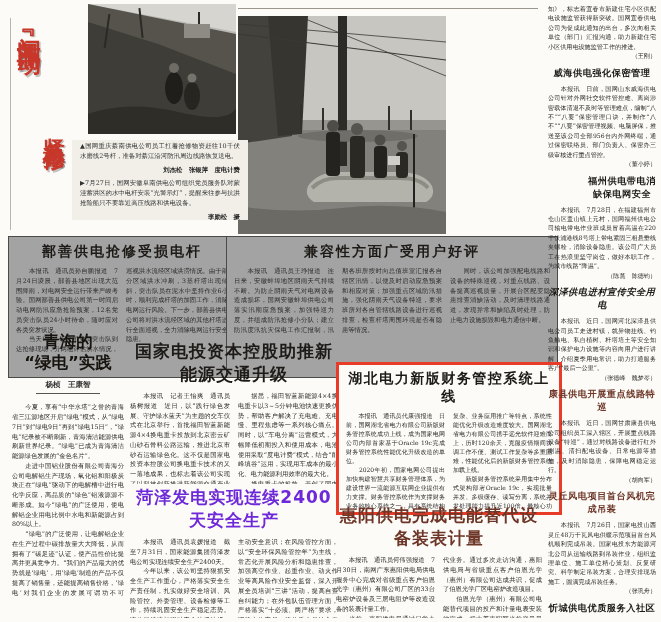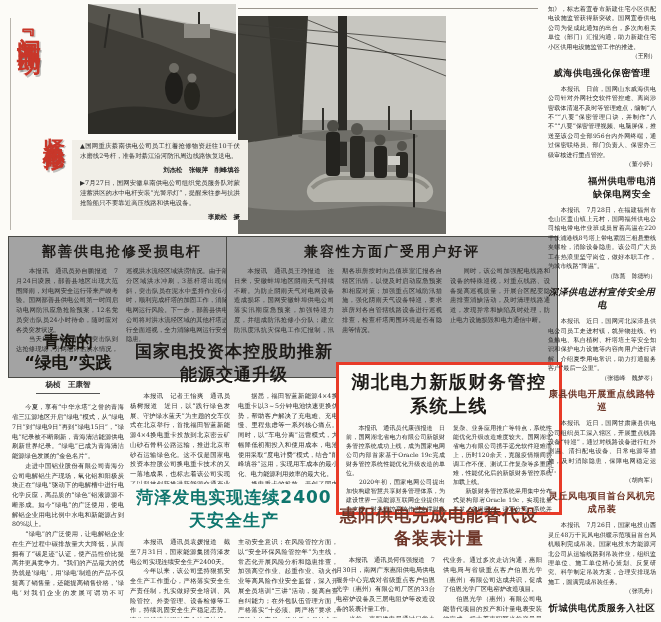--- a/index.html
+++ b/index.html
@@ -30,21 +30,21 @@
   .body-text p{margin:0;}
   .cols2{column-count:2;column-gap:8px;}
   .cols3{column-count:3;column-gap:8px;}
   
   .feature-title{font-family:"DejaVu Sans",sans-serif;font-weight:900;font-size:16.5px;
         color:#17140f;text-align:center;line-height:1.25;margin:0;}
   .byline{font-size:7.5px;font-weight:bold;text-align:center;color:#333;margin:7px auto 8px auto;
         width:64px;border-bottom:0.8px solid #555;padding-bottom:3px;}
   
   .redbox{border:3.5px solid #e83b28;padding:5px 7px 6px 7px;overflow:hidden;background:#fcfbf7;}
-  .redbox .headline{font-size:18px;letter-spacing:1.5px;}
+  .redbox .headline{font-size:14px;letter-spacing:1.5px;}
   .redbox .body-text{font-size:6px;line-height:1.5;}
   
   .sidebar{overflow:hidden;}
   .sb-item{margin-bottom:6px;}
   .sb-title{font-family:"DejaVu Sans",sans-serif;font-weight:bold;font-size:9.2px;
         text-align:center;color:#201c18;margin:4px 0 4px 0;letter-spacing:0.5px;}
   .sb-body{font-size:6.1px;line-height:1.55;text-align:justify;color:#2a2a2a;}
   .sb-credit{text-align:right;}
   .rule{background:#9b968e;}
 </style>
@@ -105,21 +105,21 @@
       <rect x="158" y="136" width="12" height="26" rx="4" fill="#2a2924"></rect>
       <circle cx="164" cy="130" r="5" fill="#55544e"></circle>
       <rect x="150" y="140" width="12" height="9" fill="#cfcec8"></rect>
       <line x1="176" y1="118" x2="176" y2="196" stroke="#23221e" stroke-width="2"></line>
       <path d="M0,190 q50,8 104,2 t104,4 l0,22 l-208,0 Z" fill="#6b6a64"></path>
     </svg>
   </div>
 
   <div class="abs caption-box" style="left:72px;top:140px;width:160px;height:78px;">
     <p>▲国网重庆綦南供电公司员工扛着抢修物资赶往10千伏水磨线2号杆，准备对綦江沿河防汛周边线路恢复送电。</p>
-    <p class="caption-credit">刘杰松　张银萍　削峰填谷</p>
+    <p class="caption-credit">刘杰松　张银萍　度电计费</p>
     <p>▶7月27日，国网安徽阜南供电公司组织党员服务队对蒙洼蓄洪区的水中电杆安装“光警示灯”，提醒来往参与抗洪抢险船只不要靠近高压线路和供电设备。</p>
     <p class="caption-credit">李勋松　摄</p>
   </div>
 
   <div class="abs nbox" style="left:8px;top:236px;width:212px;height:128px;">
     <h2 class="headline h14">鄯善供电抢修受损电杆</h2>
     <div class="body-text cols2" style="height:96px;">
       <p>　　本报讯　通讯员孙自鹏报道　7月24日凌晨，鄯善县地区出现大范围降雨，对电网安全运行带来严峻考验。国网鄯善县供电公司第一时间启动电网防汛应急抢险预案，12名党员突击队员24小时待命，随时应对各类突发状况。</p>
       <p>　　当天8时，该公司党员突击队到达抢修现场，分两组评估洪水情况，巡视洪水流经区域洪涝情况。由于部分区域洪水冲刷，3基杆塔出现倾斜，突击队员在泥水中坚持作业6小时，顺利完成杆塔的加固工作，消除电网运行风险。下一步，鄯善县供电公司将对洪水流经区域的其他杆塔进行全面巡视，全力消除电网运行安全隐患。</p>
     </div>
@@ -148,21 +148,21 @@
   <div class="abs" style="left:130px;top:340px;width:208px;height:144px;overflow:hidden;">
     <h2 class="headline h13">国家电投资本控股助推新能源交通升级</h2>
     <div class="body-text cols2" style="height:122px;">
       <p>　　本报讯　记者王怡爽　通讯员杨树报道　近日，以“践行绿色发展、守护绿水蓝天”为主题的交车仪式在北京举行，首批福田智蓝新能源4×4换电重卡投放到北京密云矿山砂石骨料公路运输，推进北京市砂石运输绿色化。这不仅是国家电投资本控股公司换电重卡技术的又一落地成果，也标志着该公司实现了以科技创新推进新能源交通产业的转型升级。</p>
       <p>　　据悉，福田智蓝新能源4×4换电重卡以3～5分钟电池快速更换优势，帮助客户解决了充电难、充电慢、里程焦虑等一系列核心痛点。同时，以“车电分离”运营模式，大幅降低初期投入和使用成本，电池使用采取“度电计费”模式，结合“削峰填谷”运用，实现用车成本的最小化、电力能源利用效率的最大化。</p>
       <p>　　换电重卡的投放，开创了国内首例大宗物资“铁路干线＋新能源重卡接驳”全过程零排放运输，产生巨大的环境效益和社会效益。据统计，每1000台换电重卡每年可减少14万吨二氧化碳和1.25万吨污染物排放，能耗费用较燃油车节省约40%。</p>
     </div>
   </div>
 
   <div class="abs" style="left:130px;top:486px;width:208px;height:132px;overflow:hidden;">
-    <h2 class="headline h13" style="color: #0f766e;">菏泽发电实现连续2400天安全生产</h2>
+    <h2 class="headline h13" style="color: #6d28d9;">菏泽发电实现连续2400天安全生产</h2>
     <div class="body-text cols2" style="height:108px;">
       <p>　　本报讯　通讯员袁媛报道　截至7月31日，国家能源集团菏泽发电公司实现连续安全生产2400天。</p>
       <p>　　今年以来，该公司坚持狠抓安全生产工作重心，严格落实安全生产责任制，扎实做好安全培训、风险管控、外委管理、设备检修等工作，持续巩固安全生产稳定态势。该公司持续加强对安全法规法规、事故案例学习反思，对照自身不足，举一反三落实防范措施，强化主动安全意识；在风险管控方面，以“安全环保风险管控年”为主线，常态化开展风险分析和隐患排查，加强高空作业、起重作业、动火作业等高风险作业安全监督，深入开展全员培训“三讲”活动，提高自查自纠能力；在外包队伍管理方面，严格落实“十必须、两严格”要求，明确主体责任，将外委人员纳入无缝隙管理，同教育、同监管、同考核；在设备检修方面，全面推行标准化检修，各级管理人员深入现场加大监督力度，确保上标准岗、干标准活，形成安全行为自觉，推进本质安全型企业建设。</p>
     </div>
   </div>
 
   <div class="abs redbox" style="left:336px;top:362px;width:206px;height:136px;">
     <h2 class="headline">湖北电力新版财务管控系统上线</h2>
     <div class="body-text cols2" style="height:104px;">
       <p>　　本报讯　通讯员代康强报道　日前，国网湖北省电力有限公司新版财务管控系统成功上线，成为国家电网公司内部首家基于Oracle 19c完成财务管控系统性能优化升级改造的单位。</p>

